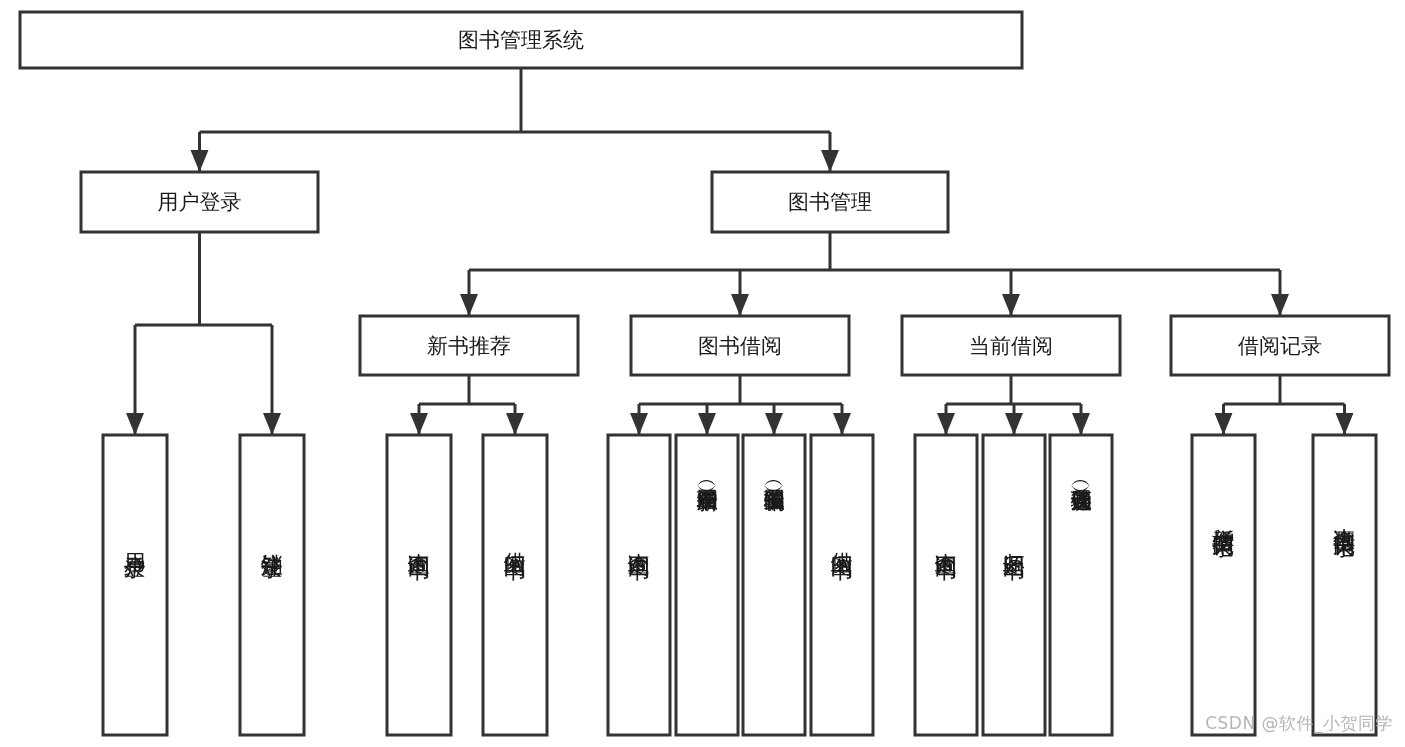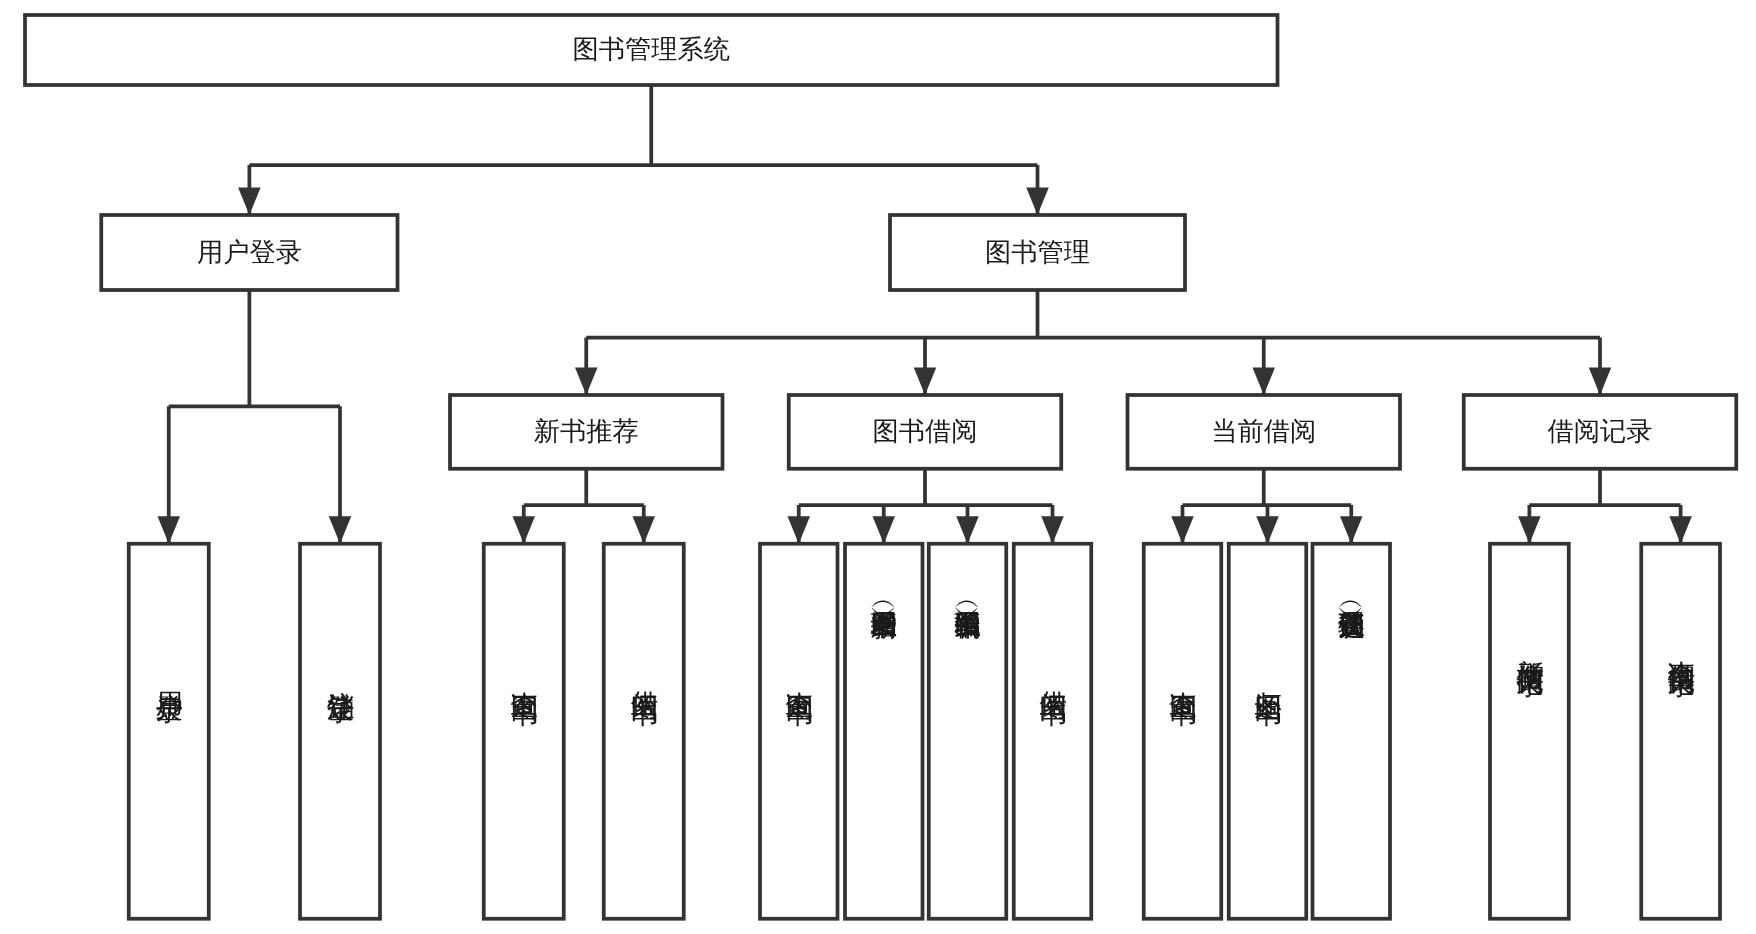--- a/index.html
+++ b/index.html
@@ -202,13 +202,14 @@
       <div class="vlabel-wrap" style="left: 1050px; top: 437px; width: 62px; height: 296px; padding-top: 36px;">
         <span class="vlabel-text" style="font-size: 21px; letter-spacing: 0px;">确认归还（管理员）</span>
       </div>
       <div class="vlabel-wrap" style="left: 1192px; top: 437px; width: 63px; height: 296px; padding-top: 73px;">
         <span class="vlabel-text">新增借阅记录</span>
       </div>
       <div class="vlabel-wrap" style="left: 1313px; top: 437px; width: 63px; height: 296px; padding-top: 73px;">
         <span class="vlabel-text">查询借阅记录</span>
       </div>
     </div>
+  <div class="watermark">CSDN @软件_小贺同学</div>
 </div>
 
 </body></html>

